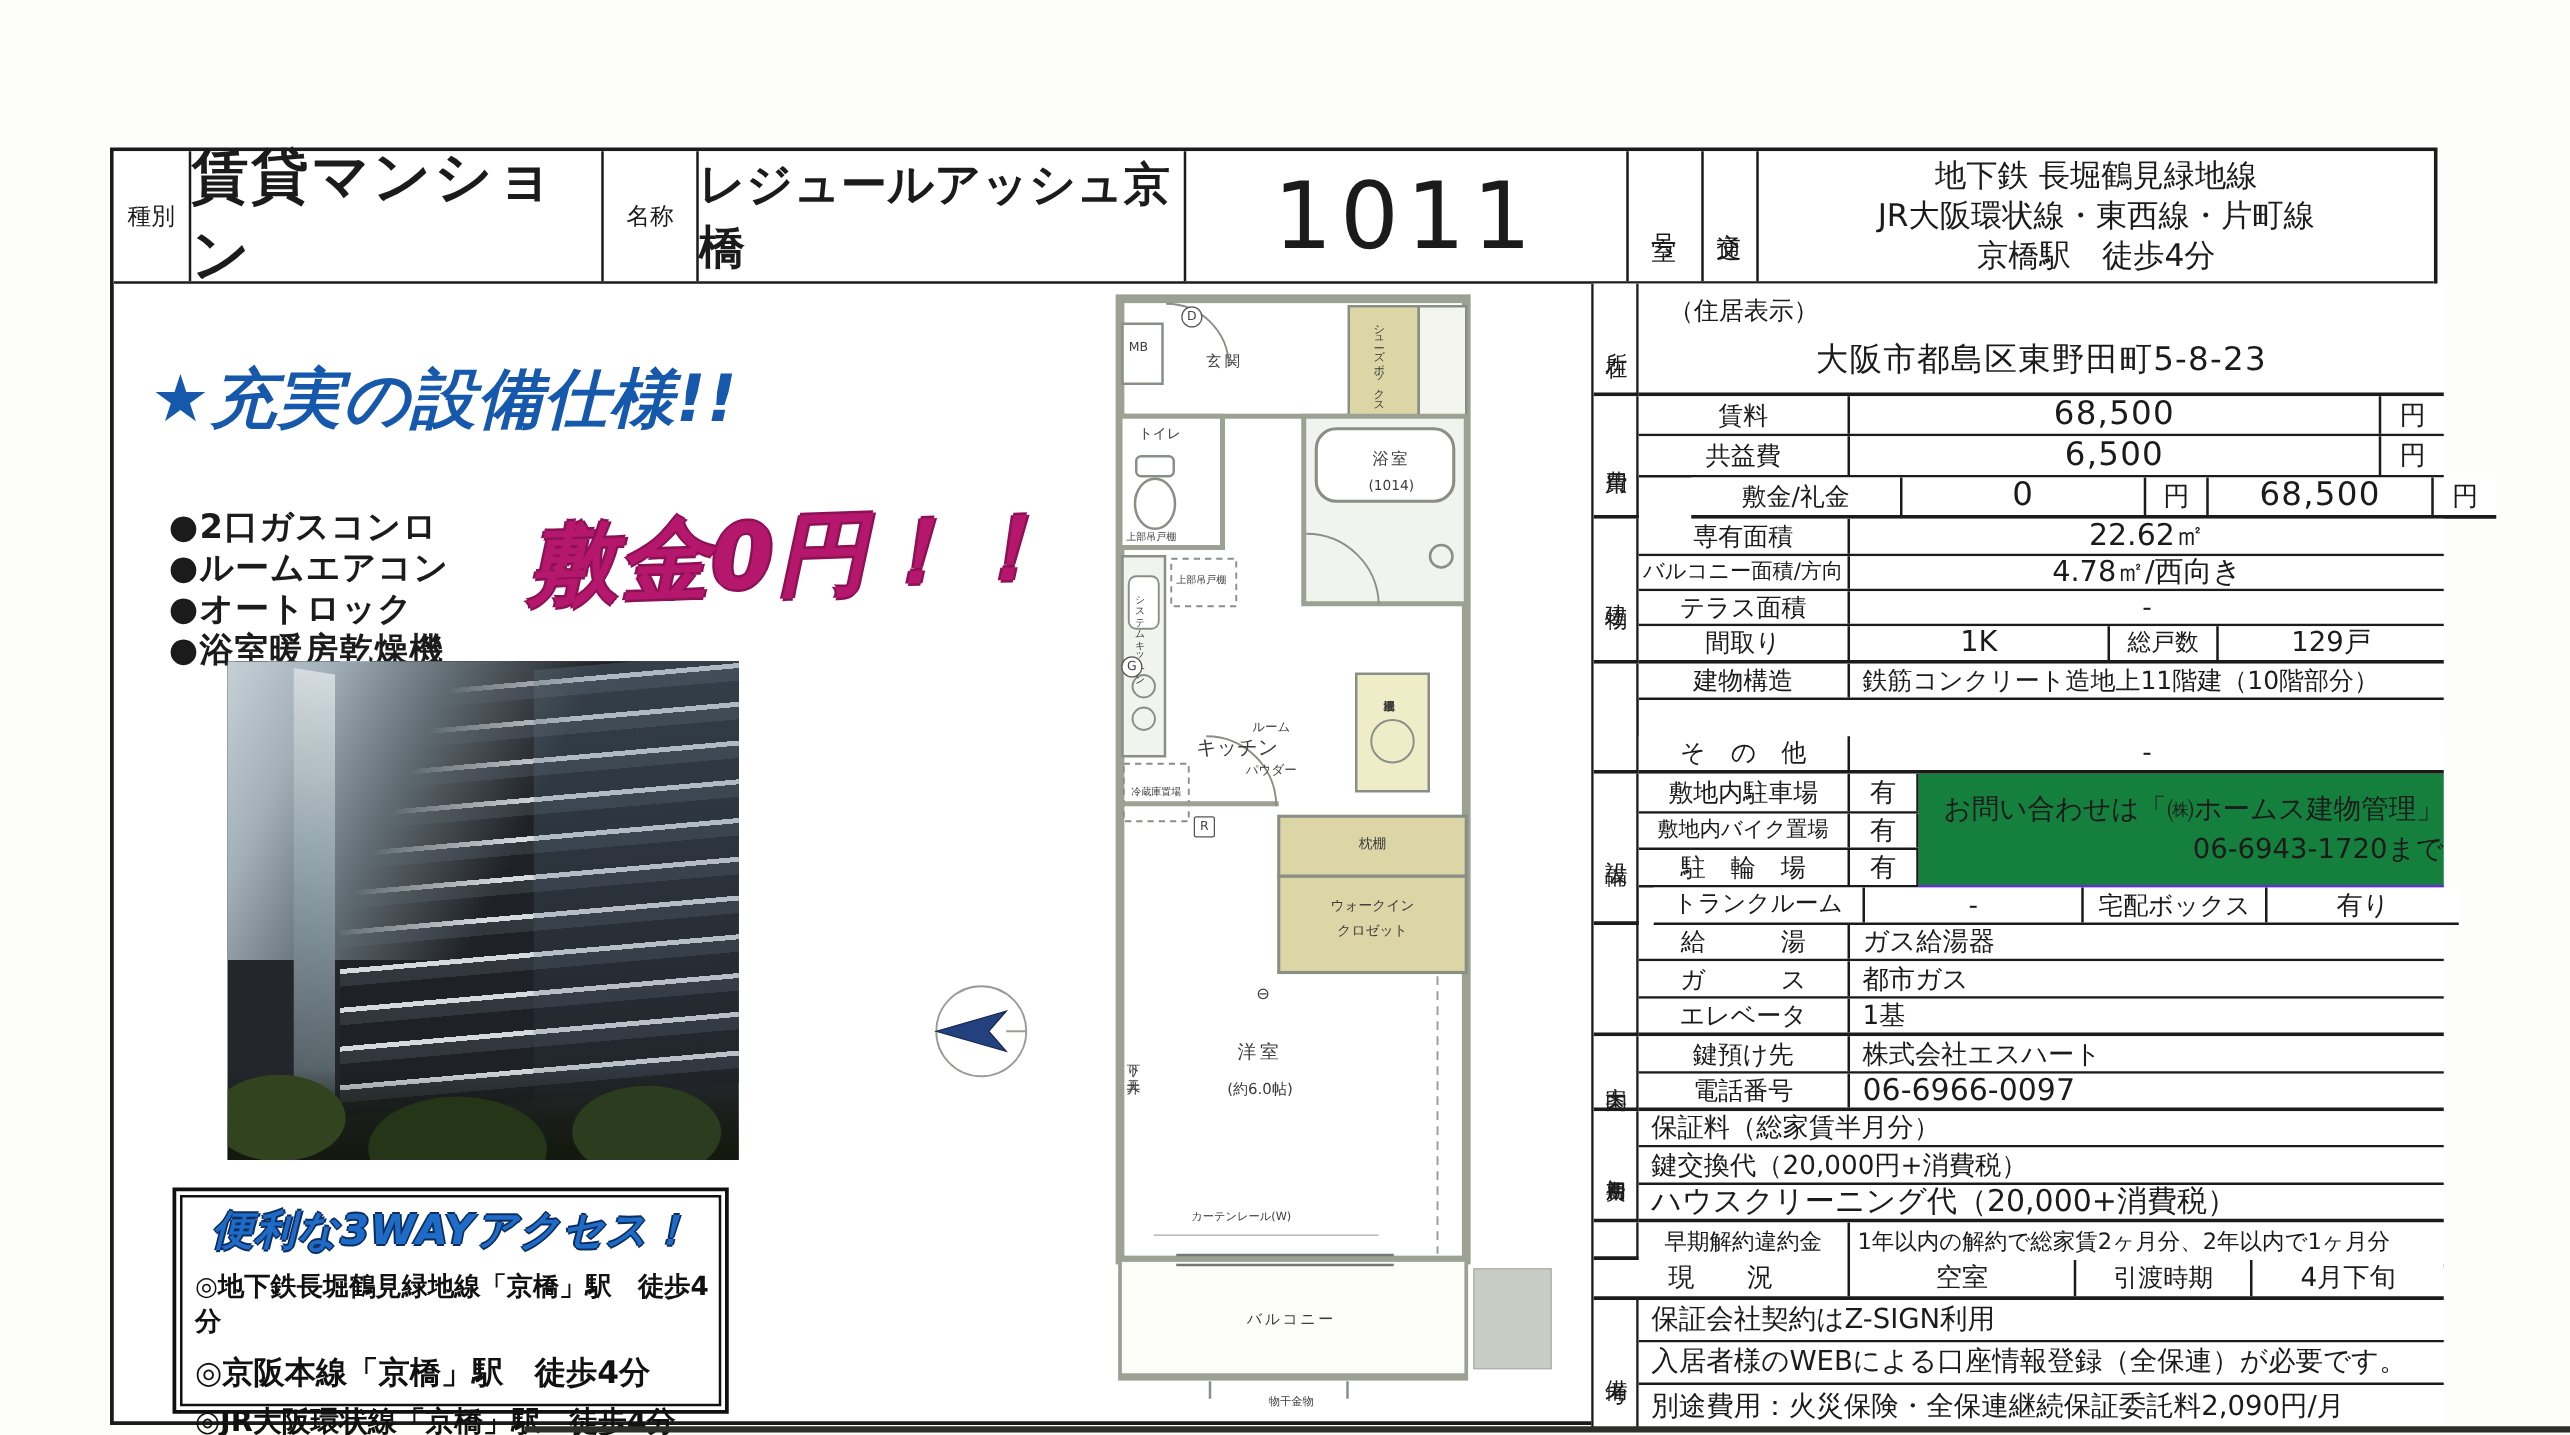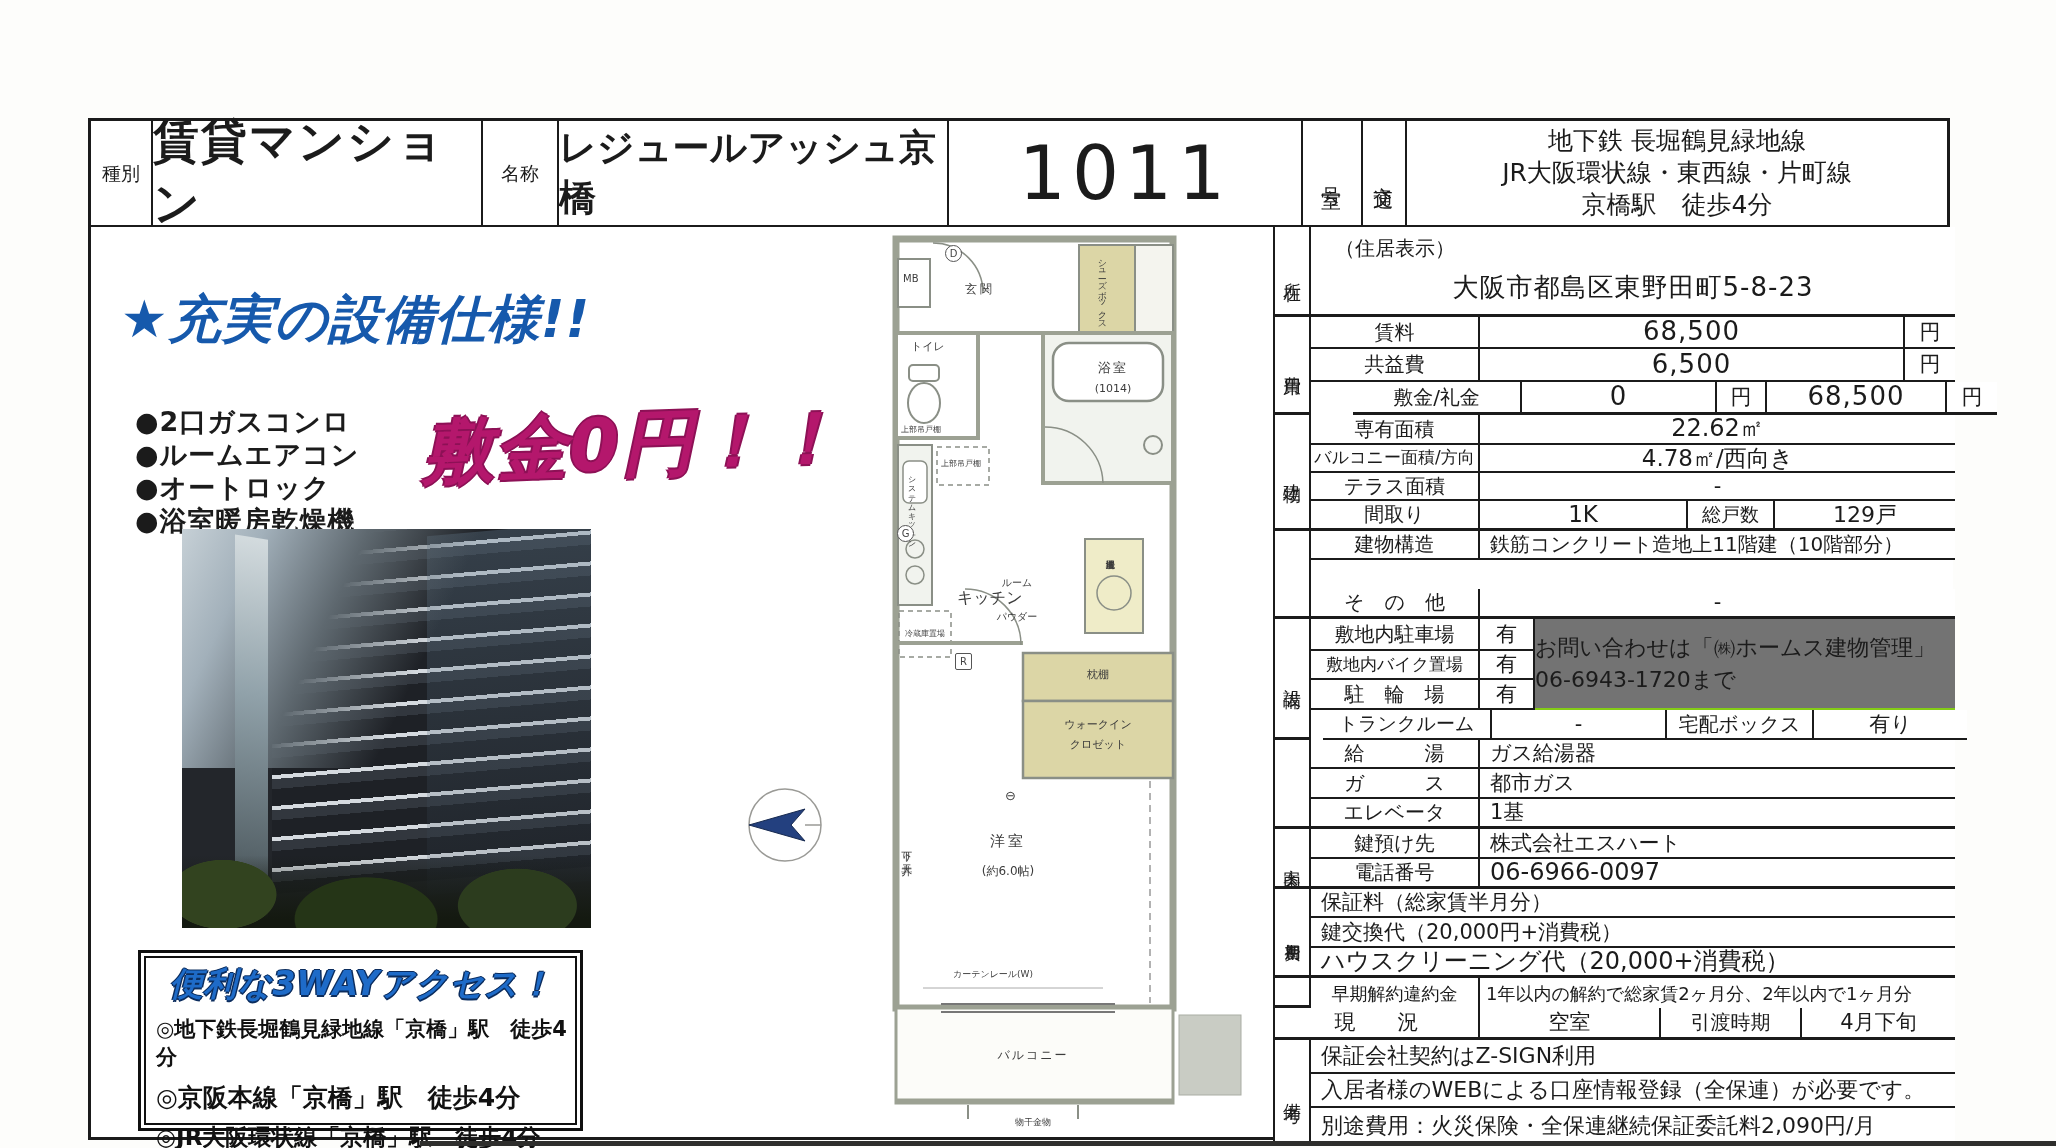--- a/index.html
+++ b/index.html
@@ -74,22 +74,22 @@
   .trow.heavy { border-bottom-width:3px; }
   .trow.nob { border-bottom:none; }
   .c { border-right:2px solid #1b1b1b; display:flex; align-items:center; justify-content:center;
     font-size:21px; line-height:1.15; }
   .c.last { border-right:none; }
   .lab { width:169px; font-size:20px; }
   .lab205 { width:205px; font-size:21px; }
   .leftal { justify-content:flex-start; padding-left:10px; }
   .fill { flex:1; }
   .money { font-size:26px; letter-spacing:1px; }
-  .contact { position:absolute; left:260px; top:392px; width:420px; height:91px; border-bottom:2px solid #84cc16;
-    display:flex; flex-direction:column; align-items:flex-start; justify-content:center; font-size:22px; line-height:1.45; background:#737373; }
+  .contact { position:absolute; left:260px; top:392px; width:420px; height:91px; border-bottom:2px solid #6d28d9;
+    display:flex; flex-direction:column; align-items:flex-end; justify-content:center; font-size:22px; line-height:1.45; background:#15803d; }
   .shozai-body { flex:1; display:flex; flex-direction:column; justify-content:center; }
   .scanline { position:absolute; left:420px; top:1141px; width:1636px; height:5px; background:#2e2e2c; }
 </style>
 </head>
 <body>
 
 <div class="frame">
 
   <div class="hdr">
     <div class="hcell hsmall" style="width:62px;">種別</div>

